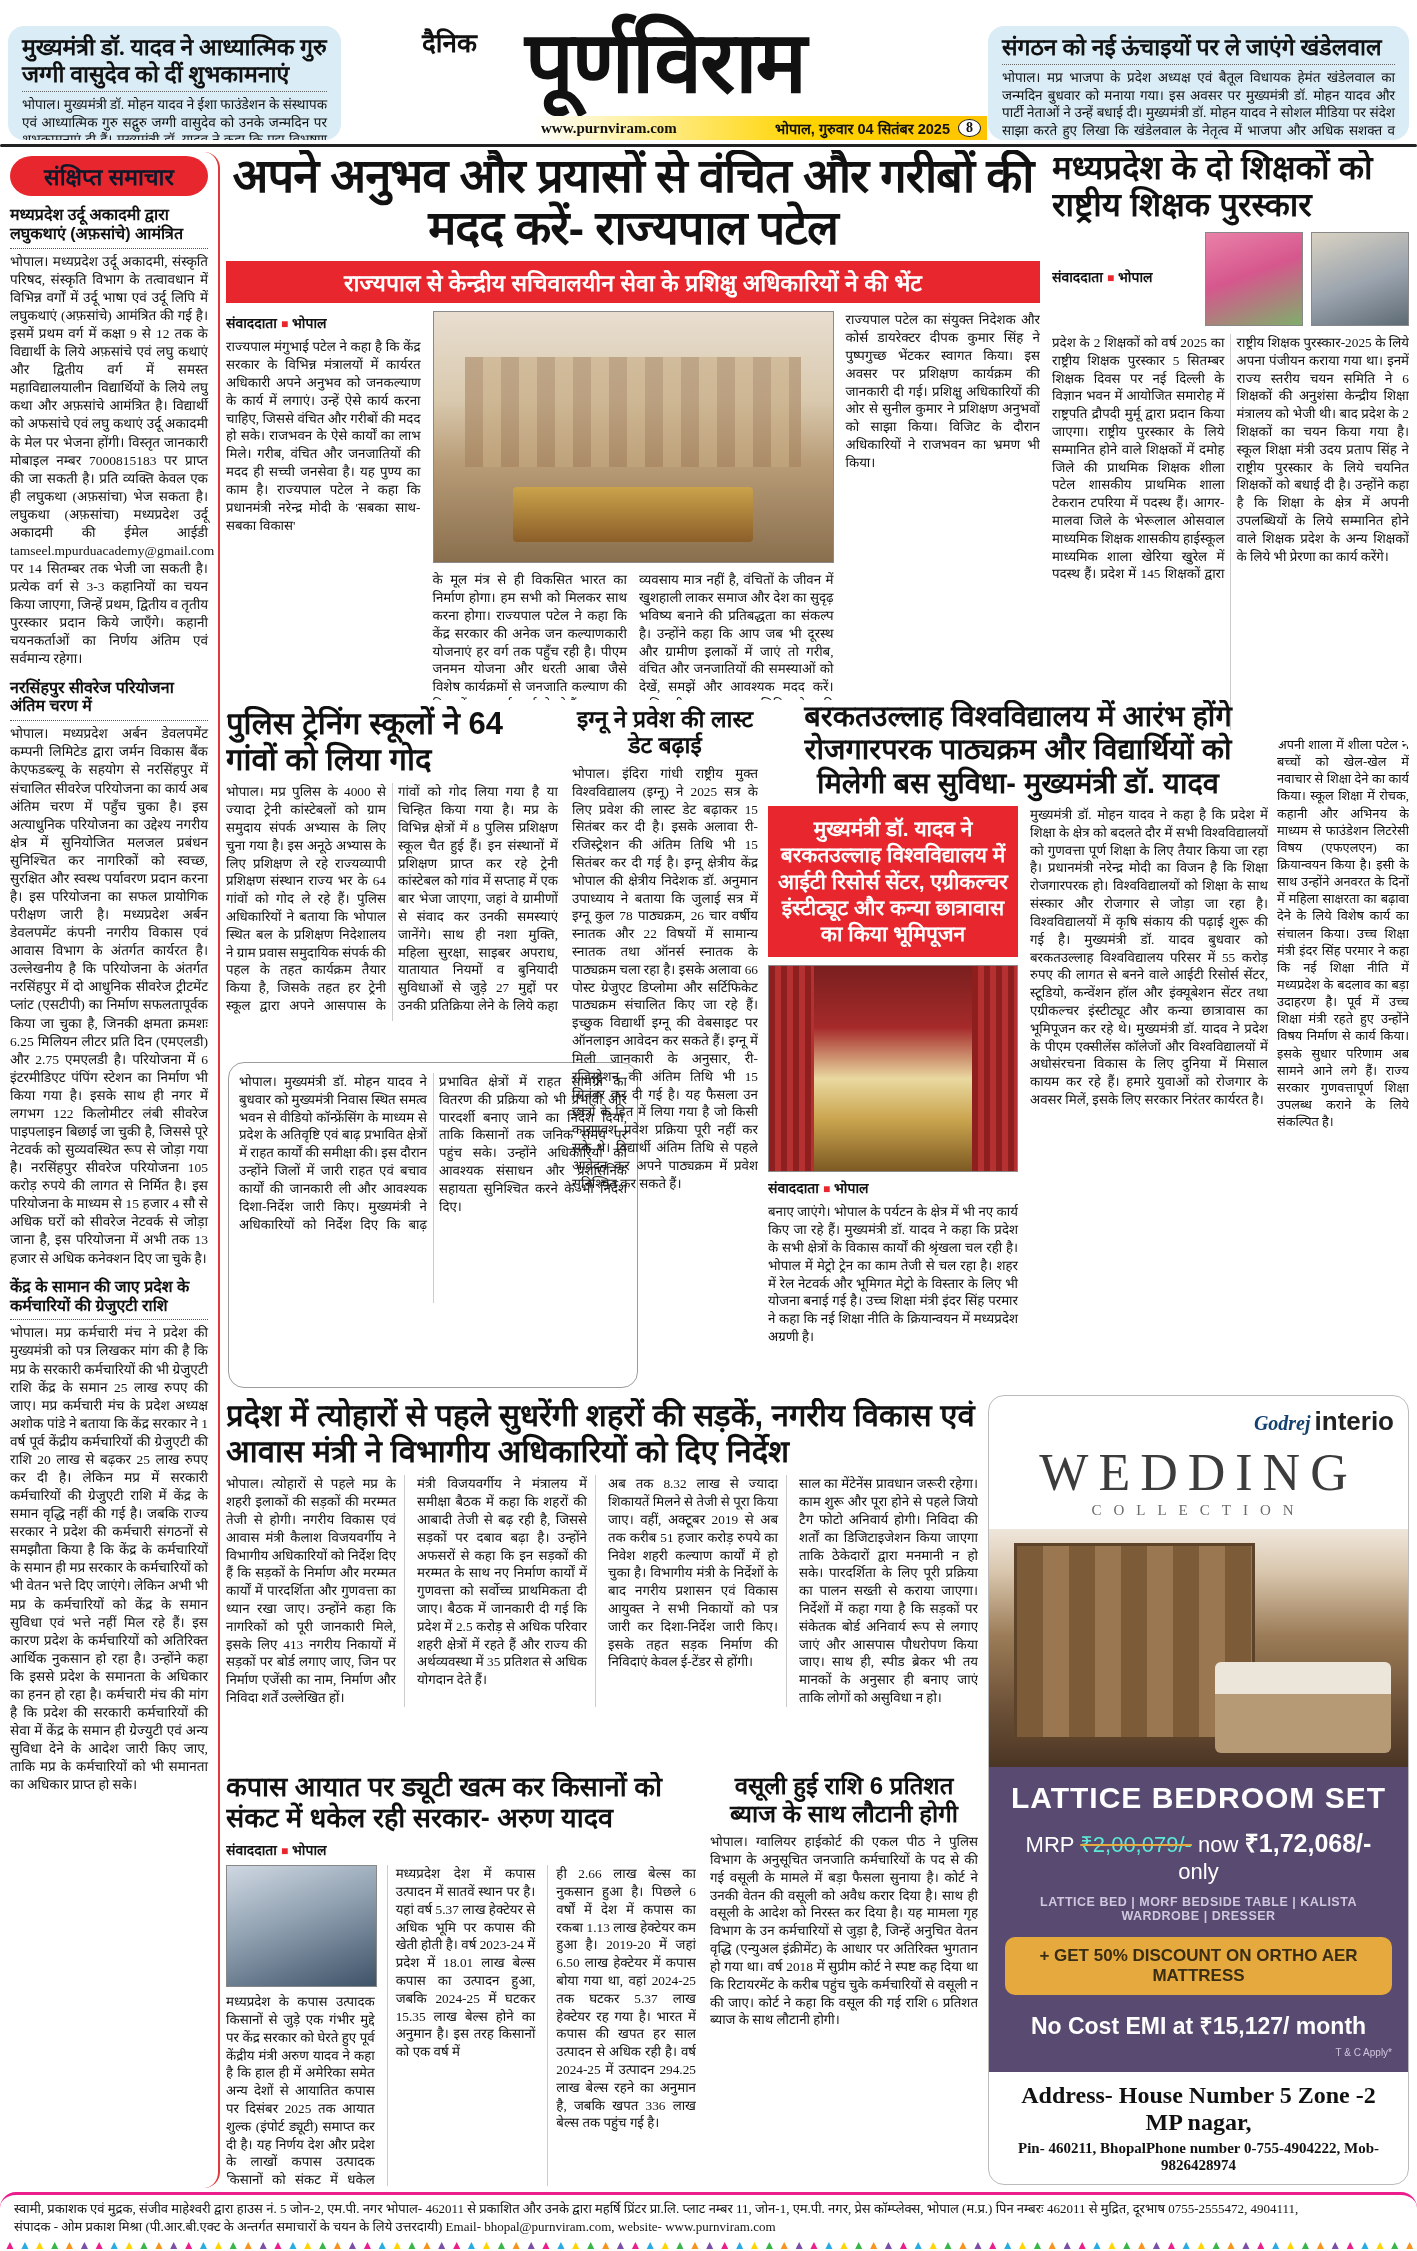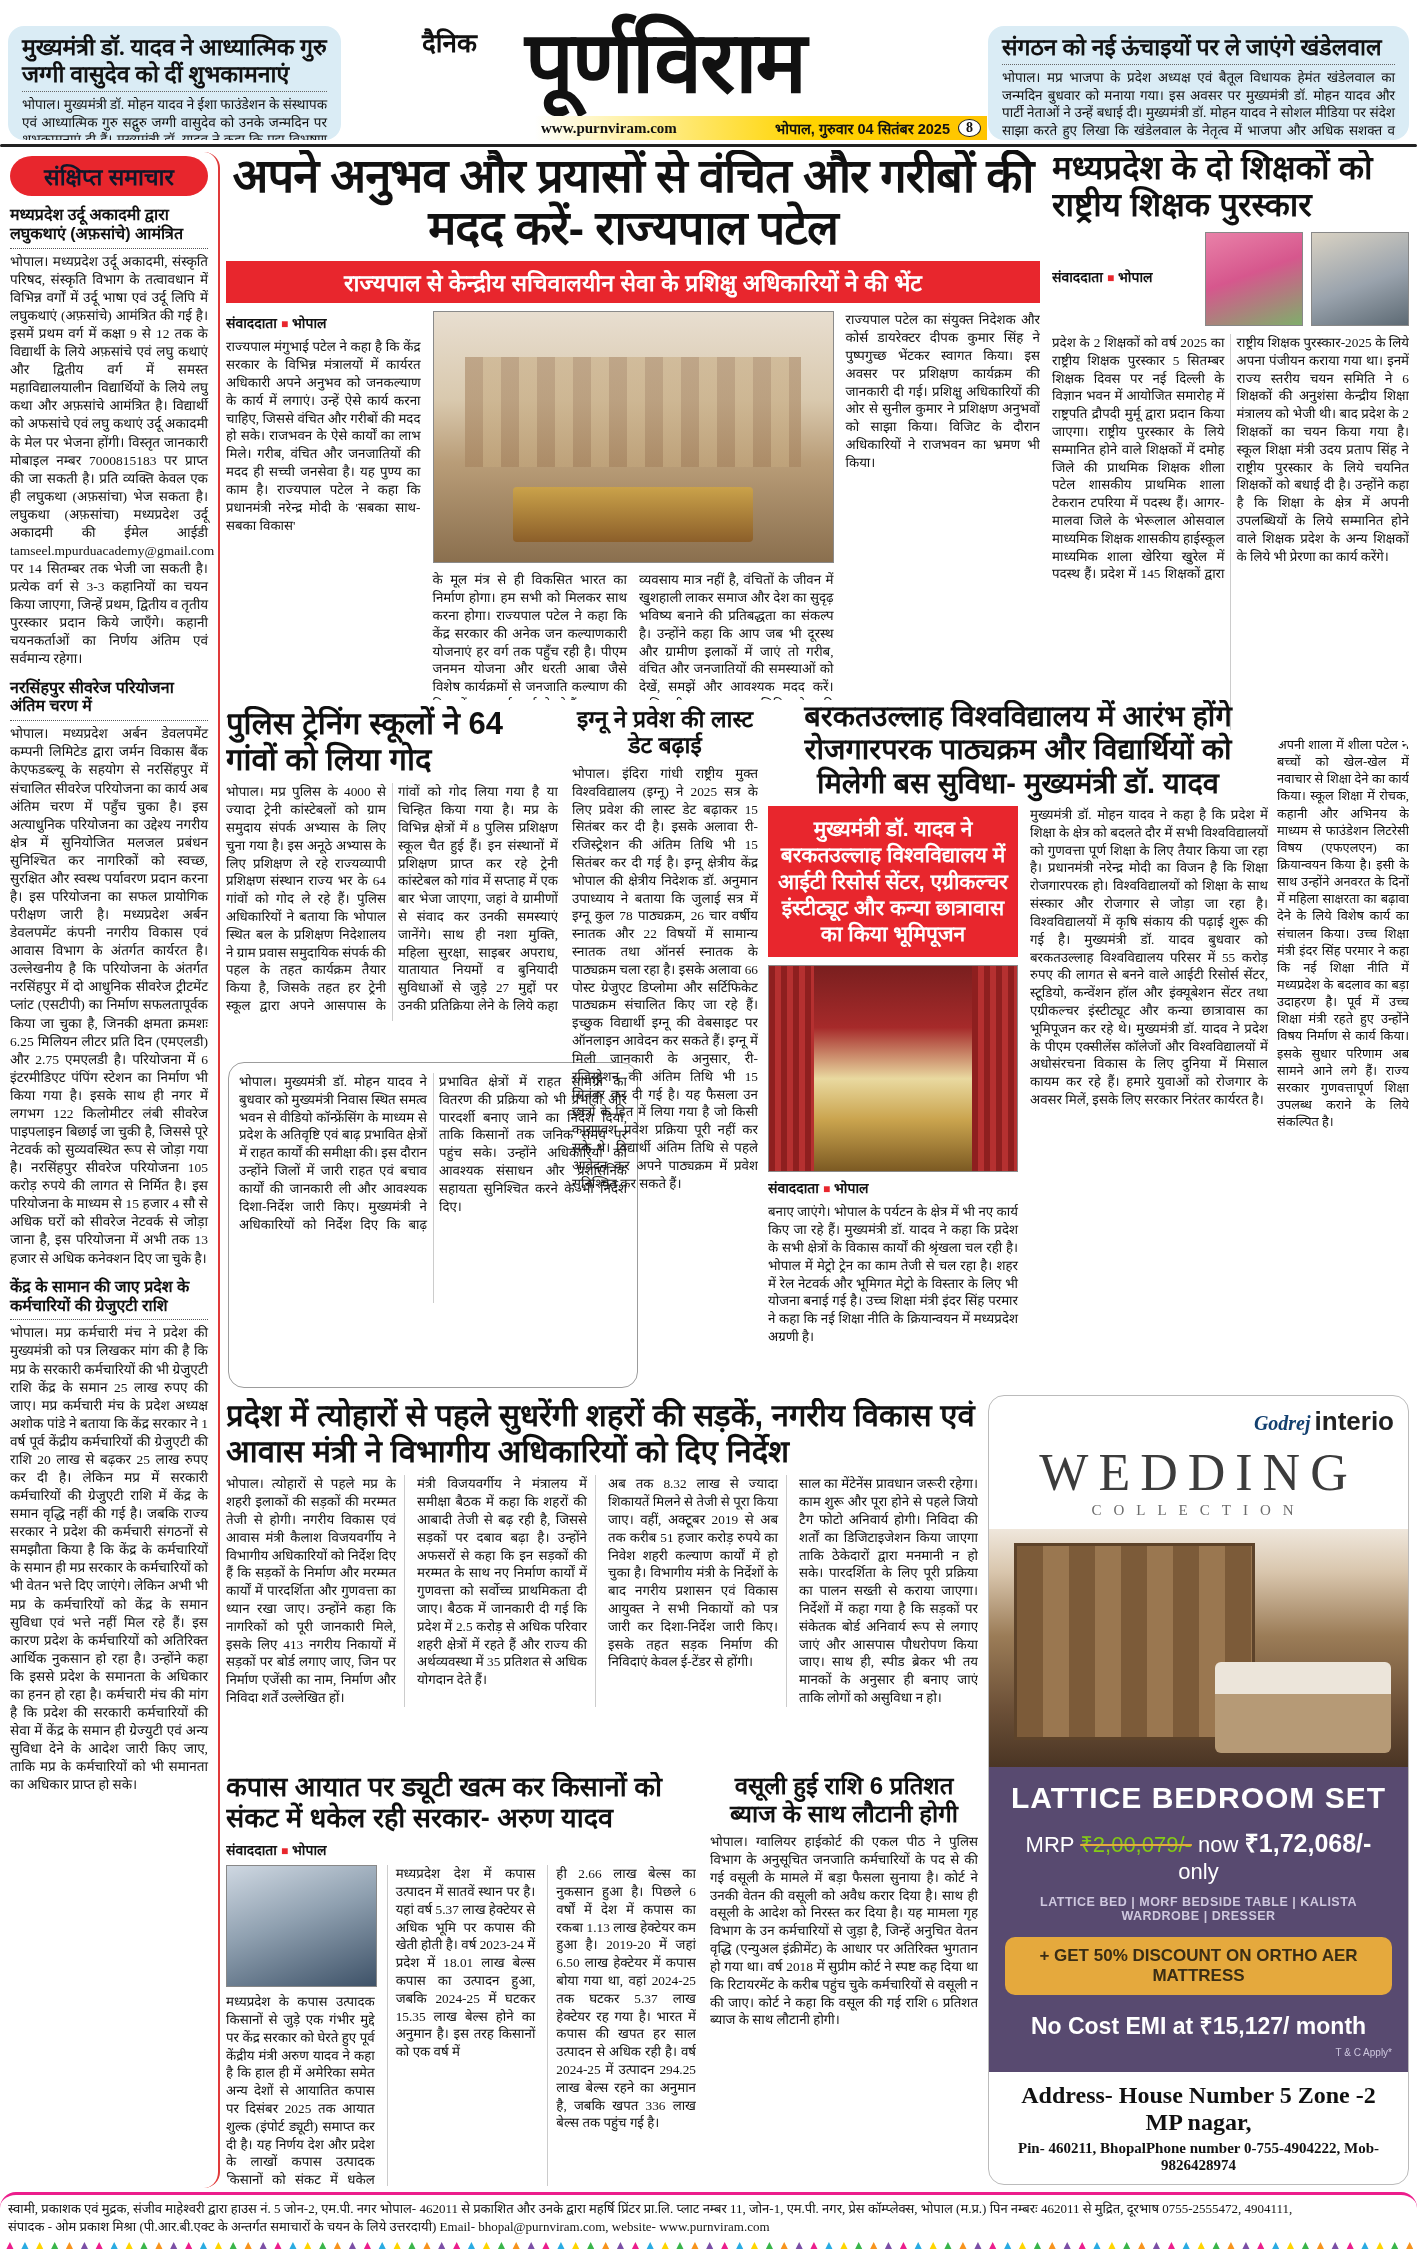--- a/index.html
+++ b/index.html
@@ -81,32 +81,32 @@
   .ad-wed{font-size:52px;letter-spacing:10px;text-align:center;color:#3c3c3c;margin-top:6px;font-family:"Liberation Serif",serif;}
   .ad-coll{font-size:15px;letter-spacing:12px;text-align:center;color:#6b6b6b;margin-bottom:6px;}
   .ad-photo{height:300px;background:linear-gradient(180deg,#efe7dc 0%,#d9c6ad 18%,#9b7c57 45%,#6d5138 75%,#4a3524 100%);position:relative;}
   .ad-photo:before{content:"";position:absolute;left:6%;top:6%;width:56%;height:80%;
       background:repeating-linear-gradient(90deg,#7c5b39 0 26px,#9a7750 26px 52px);border:3px solid #5d432a;}
   .ad-photo:after{content:"";position:absolute;right:4%;bottom:6%;width:42%;height:38%;
       background:linear-gradient(180deg,#ece5da 0 35%,#b69a76 35% 100%);border-radius:6px;}
   .ad-purple{background:#584a70;color:#fff;padding:14px 16px;font-family:"Liberation Sans",sans-serif;}
   .ad-set{font-size:30px;font-weight:800;letter-spacing:1px;text-align:center;margin-bottom:10px;}
   .ad-price{font-size:22px;text-align:center;margin-bottom:10px;}
-  .ad-price .old{text-decoration:line-through;text-decoration-color:#e5a93d;color:#84cc16;}
+  .ad-price .old{text-decoration:line-through;text-decoration-color:#e5a93d;color:#5eead4;}
   .ad-price .new{font-weight:800;font-size:25px;}
   .ad-items{font-size:12.5px;letter-spacing:.5px;color:#cfc8df;text-align:center;margin-bottom:14px;font-weight:700;}
   .ad-pill{background:#e5a93d;color:#3a2d14;font-weight:800;font-size:17px;text-align:center;
            border-radius:10px;padding:9px 6px;margin-bottom:14px;}
   .ad-emi{font-size:23px;font-weight:800;text-align:center;}
   .ad-tc{font-size:10px;text-align:right;color:#cfc8df;margin-top:6px;}
   .ad-addr{padding:10px 12px;text-align:center;}
   .ad-addr .l1{font-size:24px;font-weight:800;}
   .ad-addr .l2{font-size:15px;font-weight:700;margin-top:4px;}
   
-  .footer{border-top:3px solid #ec1e8c;padding:5px 12px 0 8px;font-size:13px;line-height:1.4;}
+  .footer{border-top:3px solid #ec1e8c;padding:5px 12px 0 14px;font-size:13px;line-height:1.4;}
   .tri-strip{position:absolute;left:0;bottom:0;width:1417px;height:16px;display:flex;align-items:flex-end;
              overflow:hidden;padding-left:4px;}
   .tri-strip span{font-size:12px;line-height:12px;margin-right:3px;}
 </style>
 </head>
 <body>
 
 <div class="page">
 
   <div class="region lightbox" style="left:8px;top:26px;width:333px;height:114px;overflow:hidden;">

